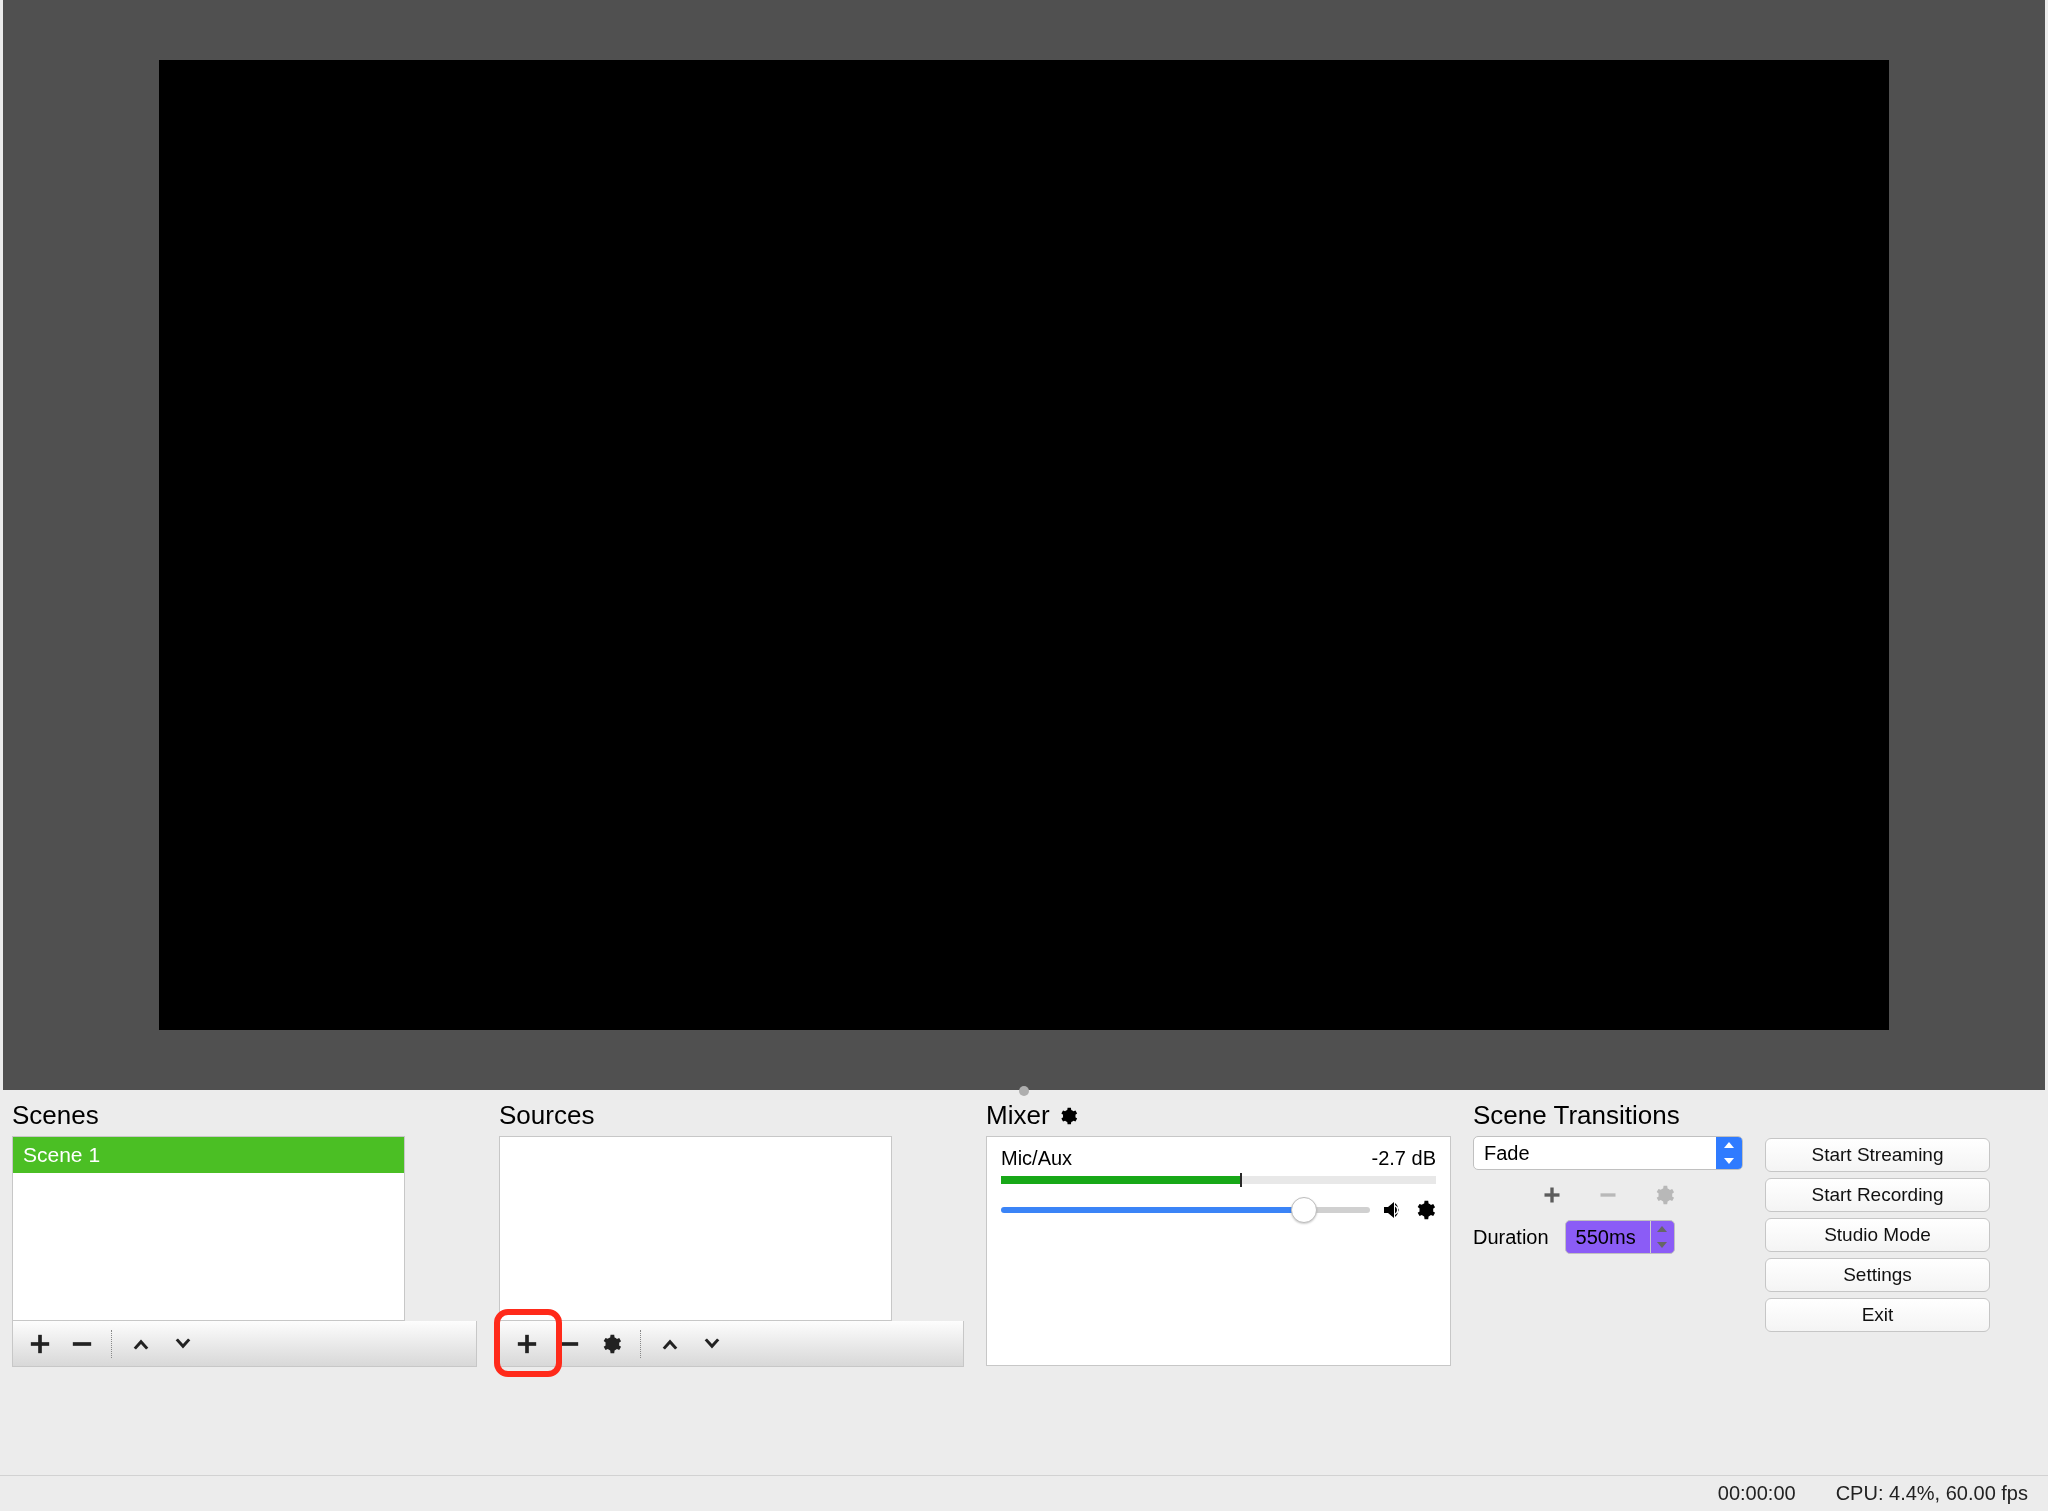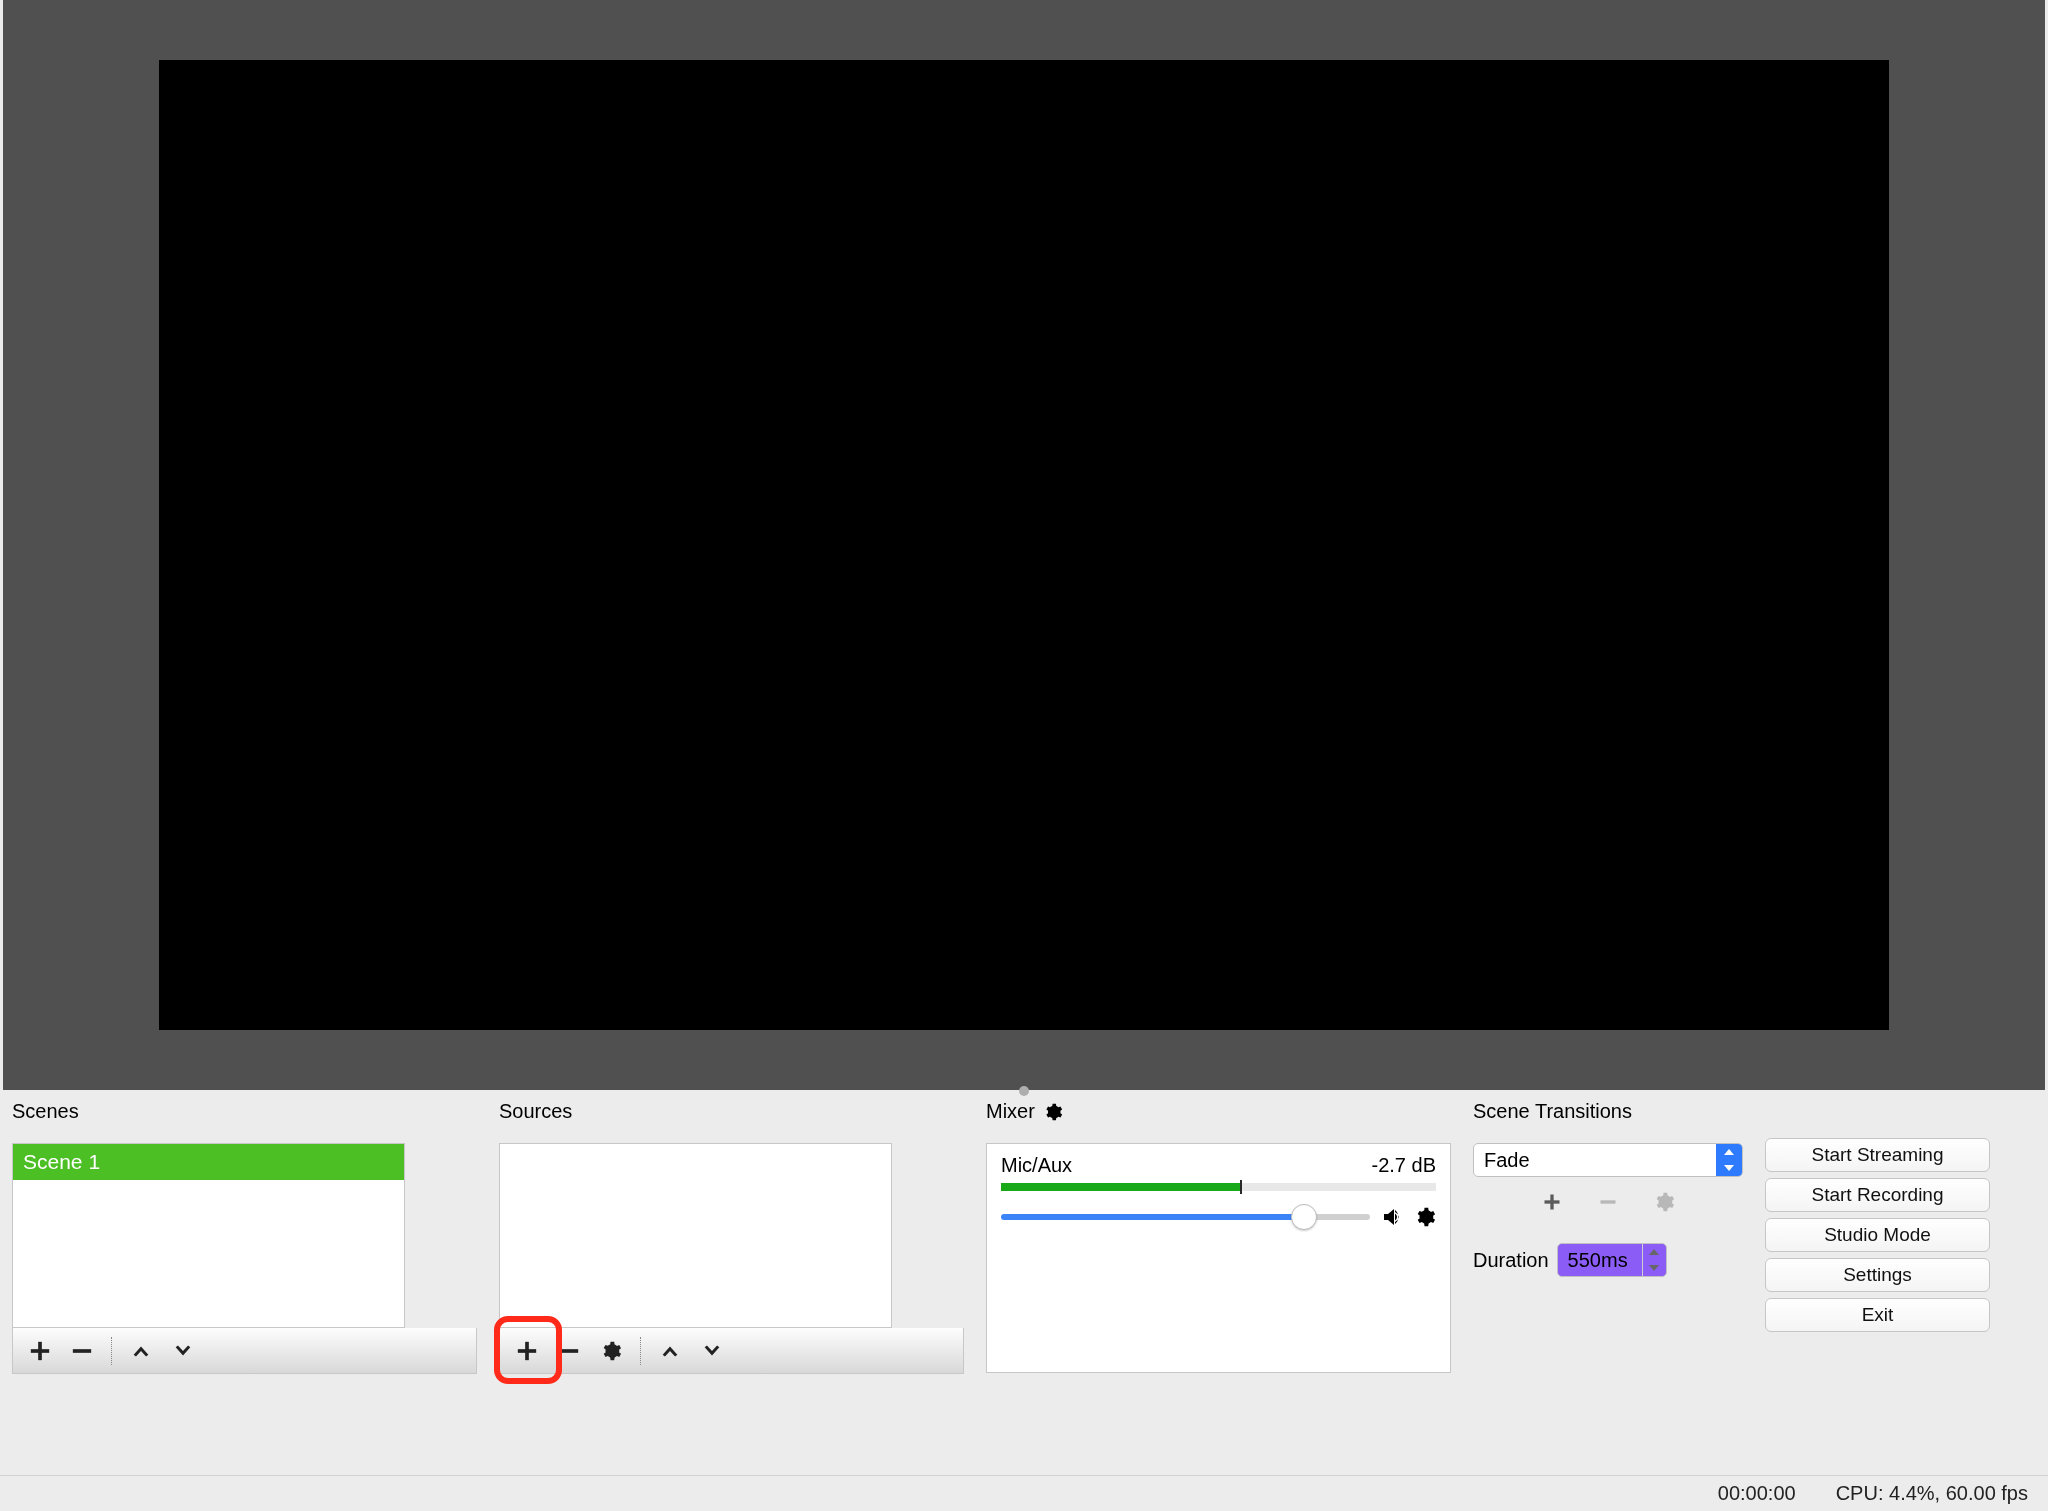--- a/index.html
+++ b/index.html
@@ -57,21 +57,21 @@
 
   .panels {
     display:flex;
     padding: 10px 12px 0 12px;
     gap: 22px;
     flex: 1;
     align-items: stretch;
   }
 
   .panel { display:flex; flex-direction:column; }
-  .panel-label { font-size: 20px; margin-bottom: 20px; display:flex; align-items:center; gap:8px; }
+  .panel-label { font-size: 26px; margin-bottom: 5px; display:flex; align-items:center; gap:8px; }
 
   
   .listbox {
     width: 393px;
     background:#fff;
     border:1px solid #c7c7c7;
     height: 185px;
     overflow:hidden;
   }
   .list-item {
@@ -147,21 +147,21 @@
     border:1px solid #c0c0c0; border-radius:5px; background:#fff;
     overflow:hidden; align-items:center;
   }
   .trans-select span { flex:1; padding:0 10px; font-size:20px; }
   .trans-select .stepper { width:26px; height:100%; background:#2f7bff;
     display:flex; flex-direction:column; }
   .trans-select .stepper div { flex:1; display:flex; align-items:center; justify-content:center; }
   .trans-select .stepper svg { width:10px; height:6px; fill:#fff; }
   .trans-row { display:flex; justify-content:center; gap:30px; margin-top:12px; }
   .trans-icon { width:26px; height:26px; display:flex; align-items:center; justify-content:center; color:#5c5c5c; }
-  .trans-dur { display:flex; align-items:center; gap:8px; margin-top:28px; font-size:20px; }
+  .trans-dur { display:flex; align-items:center; gap:16px; margin-top:12px; font-size:20px; }
   .dur-input {
     display:flex; align-items:center;
     border:1px solid #c0c0c0; border-radius:5px; background:#8b5cf6; height:34px;
   }
   .dur-input span { padding:0 14px 0 10px; font-size:20px; }
   .dur-stepper { width:24px; height:100%; border-left:1px solid #d0d0d0;
     display:flex; flex-direction:column; }
   .dur-stepper div { flex:1; display:flex; align-items:center; justify-content:center; color:#555; }
   .dur-stepper svg { width:10px; height:6px; fill:#666; }
 

